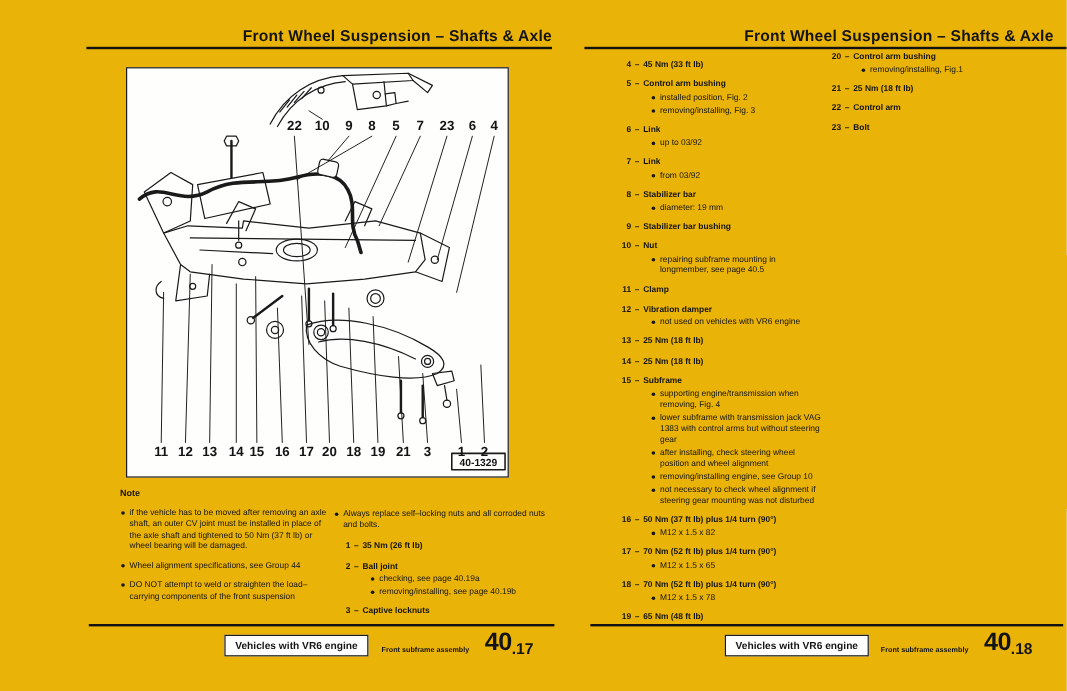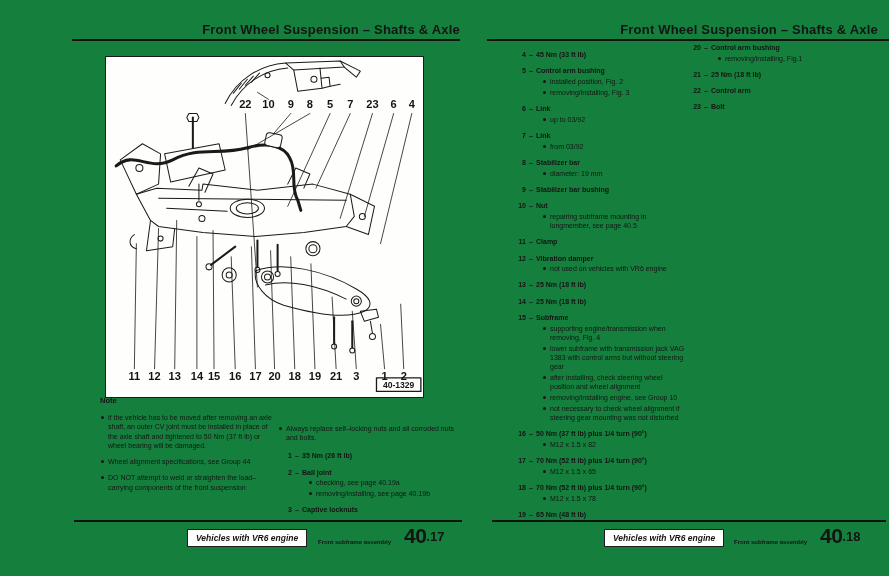--- a/index.html
+++ b/index.html
@@ -1,30 +1,30 @@
 <!DOCTYPE html>
 <html><head>
 <meta charset="utf-8">
 <style>
   html,body{margin:0;padding:0;background:#e9e9e7;}
-  .canvas{position:relative;width:889px;height:576px;background:#15803d;overflow:hidden;
+  .canvas{position:relative;width:889px;height:576px;background:#eab308;overflow:hidden;
           font-family:"Liberation Sans",sans-serif;color:#141414;}
   
   .ptitle{position:absolute;margin:0;font-size:13px;font-weight:bold;letter-spacing:.2px;white-space:nowrap;}
   .ptitle.lt{top:22px;right:429px;}   
   .ptitle.rt{top:22px;right:11px;}    
   .hrule{position:absolute;height:2.4px;background:#121212;}
   .hrule.lt{left:72px;top:39px;width:388px;}
   .hrule.rt{left:487px;top:39px;width:402px;}
   
   .figbox{position:absolute;left:105px;top:56px;width:317px;height:340px;margin:0;
           border:1.6px solid #1a1a1a;background:#fefefd;}
   .figbox svg{display:block;width:100%;height:100%;}
   
-  .notecol{position:absolute;left:100px;top:396px;width:178px;font-size:7px;line-height:1.33;}
+  .notecol{position:absolute;left:100px;top:406px;width:178px;font-size:7px;line-height:1.33;}
   .noteheading{font-weight:bold;font-size:7.5px;margin-bottom:7px;}
   .nbullet,.ibullet{display:flex;}
   .nbullet{margin-bottom:7px;}
   .bdot{width:3px;height:3px;border-radius:50%;background:#161616;flex:none;margin:3px 4px 0 1px;}
   .itemscol{position:absolute;font-size:7px;line-height:1.32;}
   .itemscol.l2{left:278px;top:424px;width:184px;}
   .itemscol.r1{left:512px;top:50px;width:176px;}
   .itemscol.r2{left:687px;top:43px;width:180px;}
   .lead-bullet{margin-bottom:9px;}
   .item{display:flex;margin-bottom:7px;}
@@ -32,27 +32,27 @@
   .idash{width:10px;text-align:center;font-weight:bold;flex:none;}
   .ibody{flex:1;}
   .ilabel{font-weight:bold;}
   .ibullet{margin-top:1.5px;margin-left:6px;}
   
   .footrule{position:absolute;height:2px;background:#121212;top:520px;}
   .footrule.lt{left:74px;width:388px;}
   .footrule.rt{left:492px;width:394px;}
   .badge{position:absolute;top:529px;height:16px;border:1.2px solid #1c1c1c;display:flex;
          align-items:center;justify-content:center;font-size:8.5px;font-weight:bold;
-         padding:0 8px;white-space:nowrap;background:#fff;font-style:italic;}
+         padding:0 8px;white-space:nowrap;background:#fff;}
   .badge.lt{left:187px;}
   .badge.rt{left:604px;}
   .fcaption{position:absolute;top:539px;font-size:6px;font-weight:bold;white-space:nowrap;}
   .fcaption.lt{left:318px;}
   .fcaption.rt{left:734px;}
-  .pagenum{position:absolute;top:524px;display:flex;align-items:center;font-weight:bold;}
+  .pagenum{position:absolute;top:524px;display:flex;align-items:flex-end;font-weight:bold;}
   .pagenum.lt{left:404px;}
   .pagenum.rt{left:820px;}
   .pagenum .big{font-size:21px;letter-spacing:-.5px;}
   .pagenum .small{font-size:13px;}
 </style>
 </head>
 <body>
 
 <div class="canvas">
 

